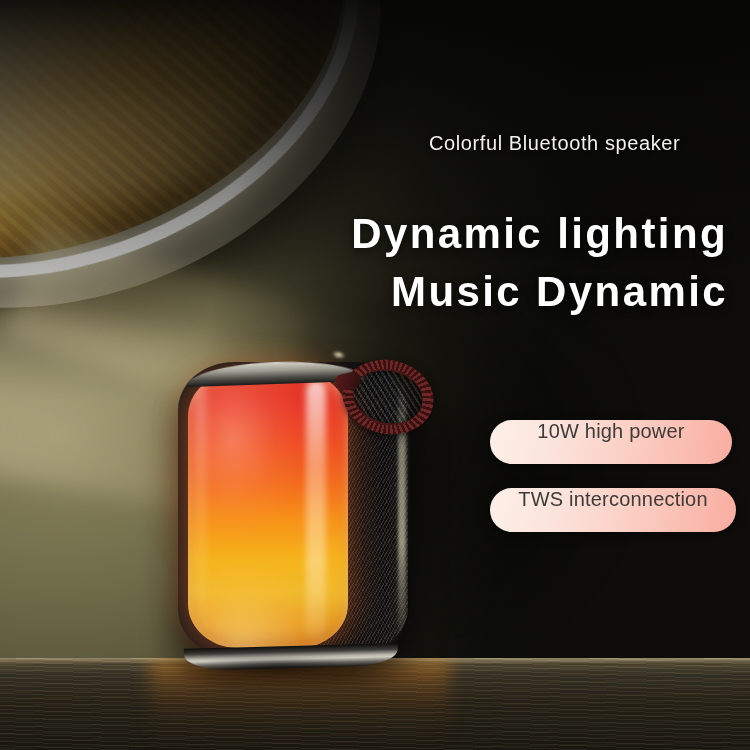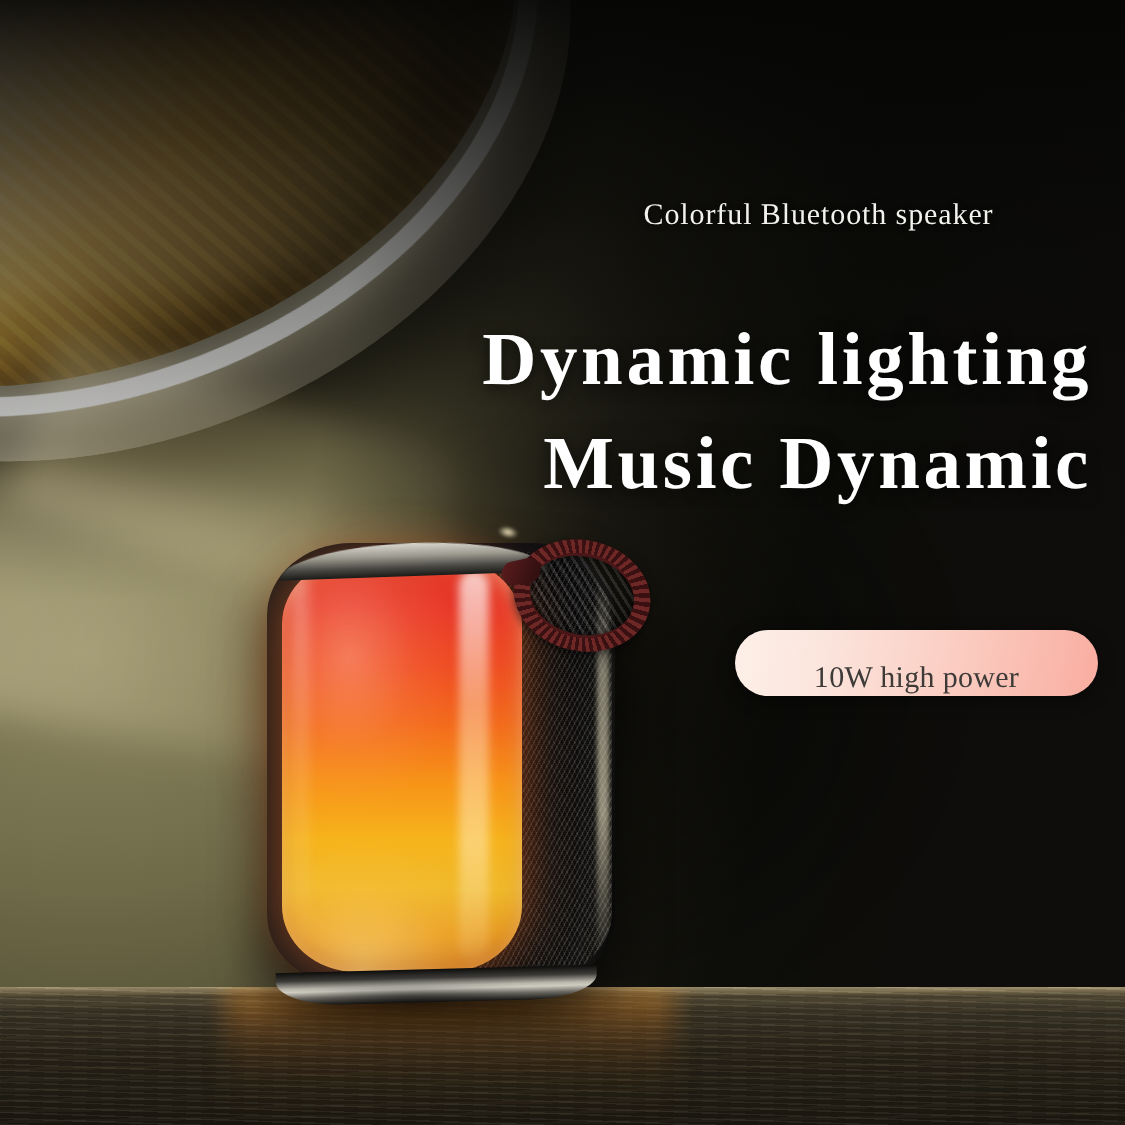--- a/index.html
+++ b/index.html
@@ -5,21 +5,21 @@
   html, body {
     margin: 0;
     padding: 0;
     background: #000;
   }
   #ad {
     position: relative;
     width: 750px;
     height: 750px;
     overflow: hidden;
-    font-family: Liberation Serif, serif;
+    font-family: Liberation Sans, sans-serif;
     background: #d946ef;
   }
 
   
   .scene { position:absolute; inset:0; }
 
   
   .bg-base {
     position:absolute; inset:0;
     background:
@@ -287,38 +287,38 @@
     letter-spacing:.6px;
     white-space:nowrap;
     text-shadow: 0 1px 4px rgba(0,0,0,.7);
   }
   .headline {
     position:absolute;
     left:0; right:22px; top:205px;
     text-align:right;
     color:#ffffff;
     font-weight:700;
-    font-size:50px;
+    font-size:42px;
     line-height:1.37;
     letter-spacing:2.4px;
     text-shadow: 0 2px 10px rgba(0,0,0,.65);
   }
   .headline .hl-line { display:block; white-space:nowrap; }
 
   
   .pills {
     position:absolute;
     left:486px; top:420px;
     width:252px;
   }
   .pill {
     height:44px;
     border-radius:22px;
     display:flex;
-    align-items:flex-end;
+    align-items:flex-start;
     justify-content:center;
     margin-bottom:24px;
     background: linear-gradient(100deg, #fdf0e8 0%, #fbe4dc 26%, #fbcdc2 60%, #f9ada0 100%);
     color:#3d3a38;
     font-size:20px;
     letter-spacing:.2px;
     white-space:nowrap;
     box-shadow: 0 3px 12px rgba(0,0,0,.45);
   }
   .pill-1 { width:242px; margin-left:4px; }
@@ -389,15 +389,18 @@
 
   <div class="headline">
     <span class="hl-line">Dynamic lighting</span>
     <span class="hl-line">Music Dynamic</span>
   </div>
 
   <div class="pills">
     <div class="pill pill-1">
       <span>10W high power</span>
     </div>
+    <div class="pill pill-3">
+      <span>TWS interconnection</span>
+    </div>
   </div>
 
 </div>
 
 </body></html>

